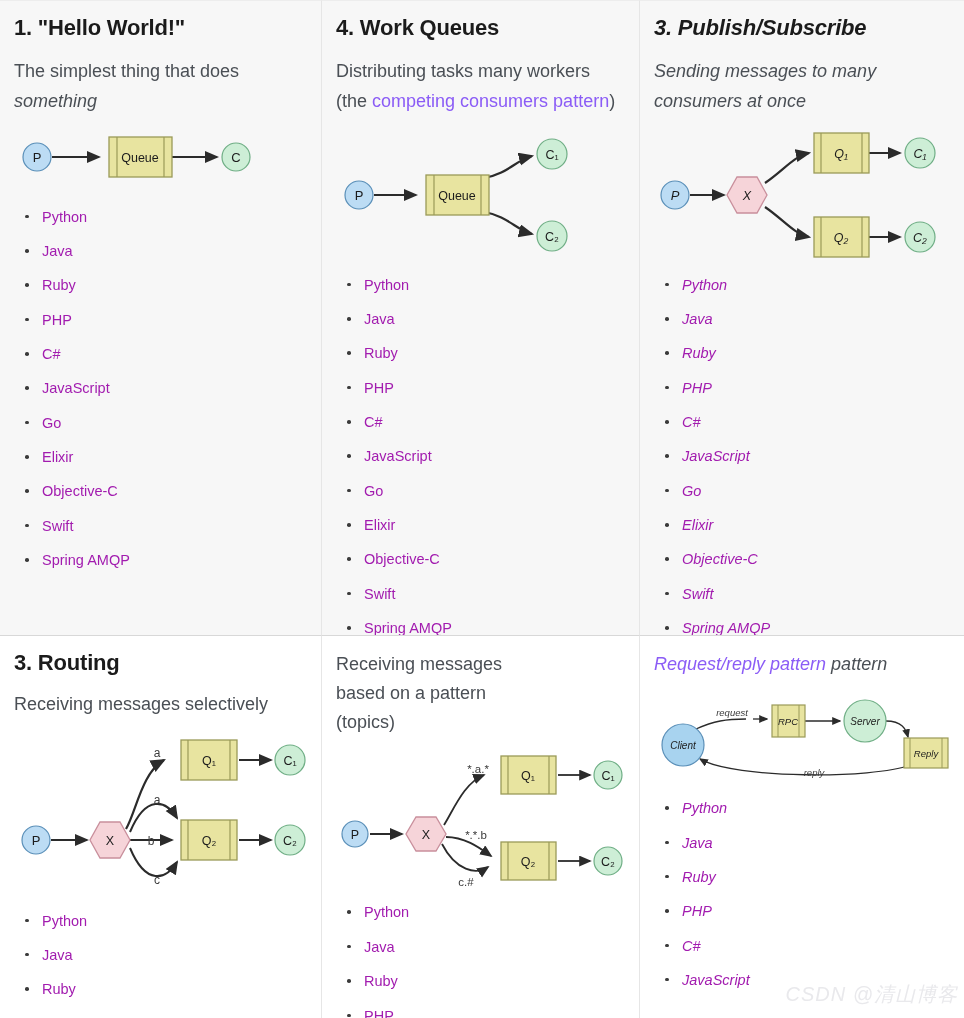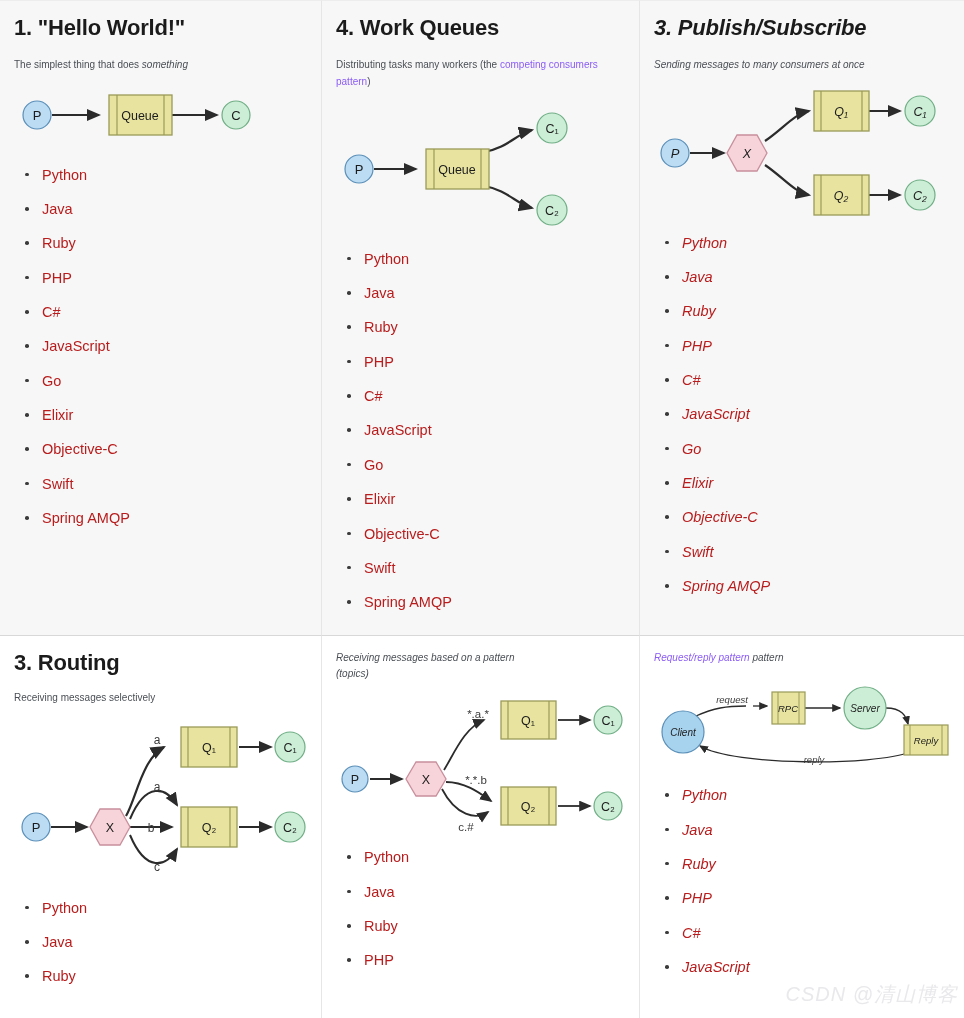--- a/index.html
+++ b/index.html
@@ -33,37 +33,37 @@
   h2.title{
     margin:0 0 16px 0;
     font-size:22px;
     font-weight:bold;
     letter-spacing:-0.2px;
     color:#1b1b1b;
     line-height:1.2;
   }
   p.sub{
     margin:0 0 12px 0;
-    font-size:10px;
+    font-size:18px;
     line-height:1.62;
     color:#4a4f55;
   }
   p.sub .lnk{color:#8b5cf6;}
   p.sub em{font-style:italic;}
 
   ul.langs{
     margin:0;
     padding:0 0 0 22px;
     list-style:none;
   }
   ul.langs li{
     position:relative;
     font-size:14.5px;
     line-height:1.3;
-    color:#b91c1c;
+    color:#a21caf;
     padding:0 0 0 6px;
     margin:0 0 15.5px 0;
   }
   ul.langs li::before{
     content:"";
     position:absolute;
     left:-11px;top:7px;
     width:3.6px;height:3.6px;
     border-radius:50%;
     background:#3b3b3b;
@@ -252,21 +252,21 @@
     </svg>
 
     <ul class="langs" style="margin-top:20px;">
       <li>Python</li>
       <li>Java</li>
       <li>Ruby</li>
     </ul>
   </div>
 
   <div class="cell plain">
-    <p class="sub" style="max-width:210px;font-style:italic;">Receiving messages based on a pattern (topics)</p>
+    <p class="sub" style="max-width:210px;">Receiving messages based on a pattern (topics)</p>
 
     <svg class="diagram" width="300" height="142" viewBox="0 0 300 142" style="margin-top:6px;">
       <defs>
         <marker id="ar5" markerWidth="7" markerHeight="7" refX="6" refY="3" orient="auto">
           <path d="M0,0 L7,3 L0,6 z" fill="#2b2b2b"></path>
         </marker>
       </defs>
       <line x1="34" y1="85" x2="66" y2="85" stroke="#2b2b2b" stroke-width="2" marker-end="url(#ar5)"></line>
       <path d="M108,76 C118,60 128,34 148,26" fill="none" stroke="#2b2b2b" stroke-width="1.8" marker-end="url(#ar5)"></path>
       <path d="M110,88 C130,88 145,100 155,107" fill="none" stroke="#2b2b2b" stroke-width="1.8" marker-end="url(#ar5)"></path>

